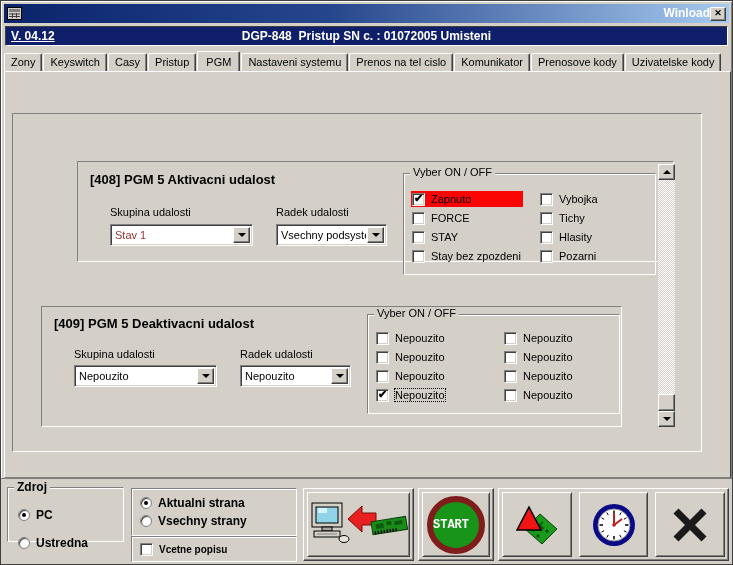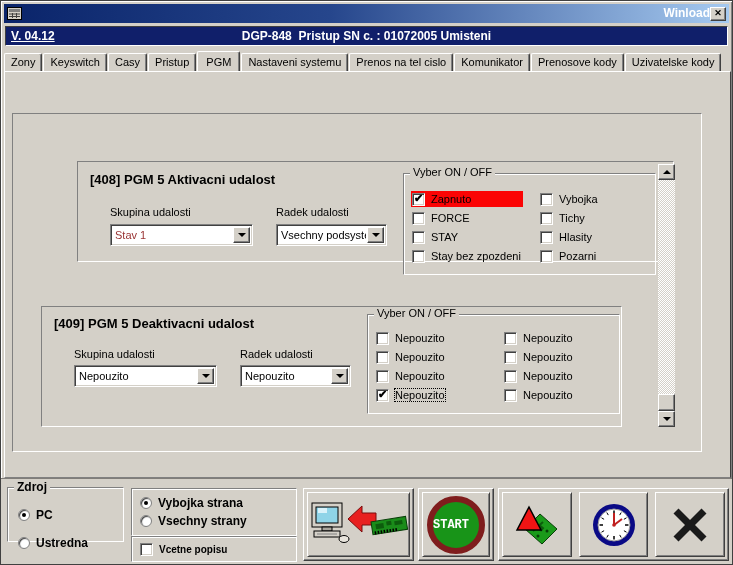--- a/index.html
+++ b/index.html
@@ -285,21 +285,21 @@
       </div>
       <div class="radiorow" style="left:10px;top:48px;">
         <span class="radio"></span>
         <span>Ustredna</span>
       </div>
     </div>
 
     <div class="f-group" style="left:130px;top:8px;width:166px;height:48px;">
       <div class="radiorow" style="left:8px;top:7px;">
         <span class="radio selected"></span>
-        <span>Vybojka strana</span>
+        <span>Aktualni strana</span>
       </div>
       <div class="radiorow" style="left:8px;top:25px;">
         <span class="radio"></span>
         <span>Vsechny strany</span>
       </div>
     </div>
 
     <div class="f-group" style="left:130px;top:56px;width:166px;height:26px;">
       <div class="cbrow" style="left:8px;top:4px;font-size:10px;font-weight:bold;">
         <span class="cb"></span>

